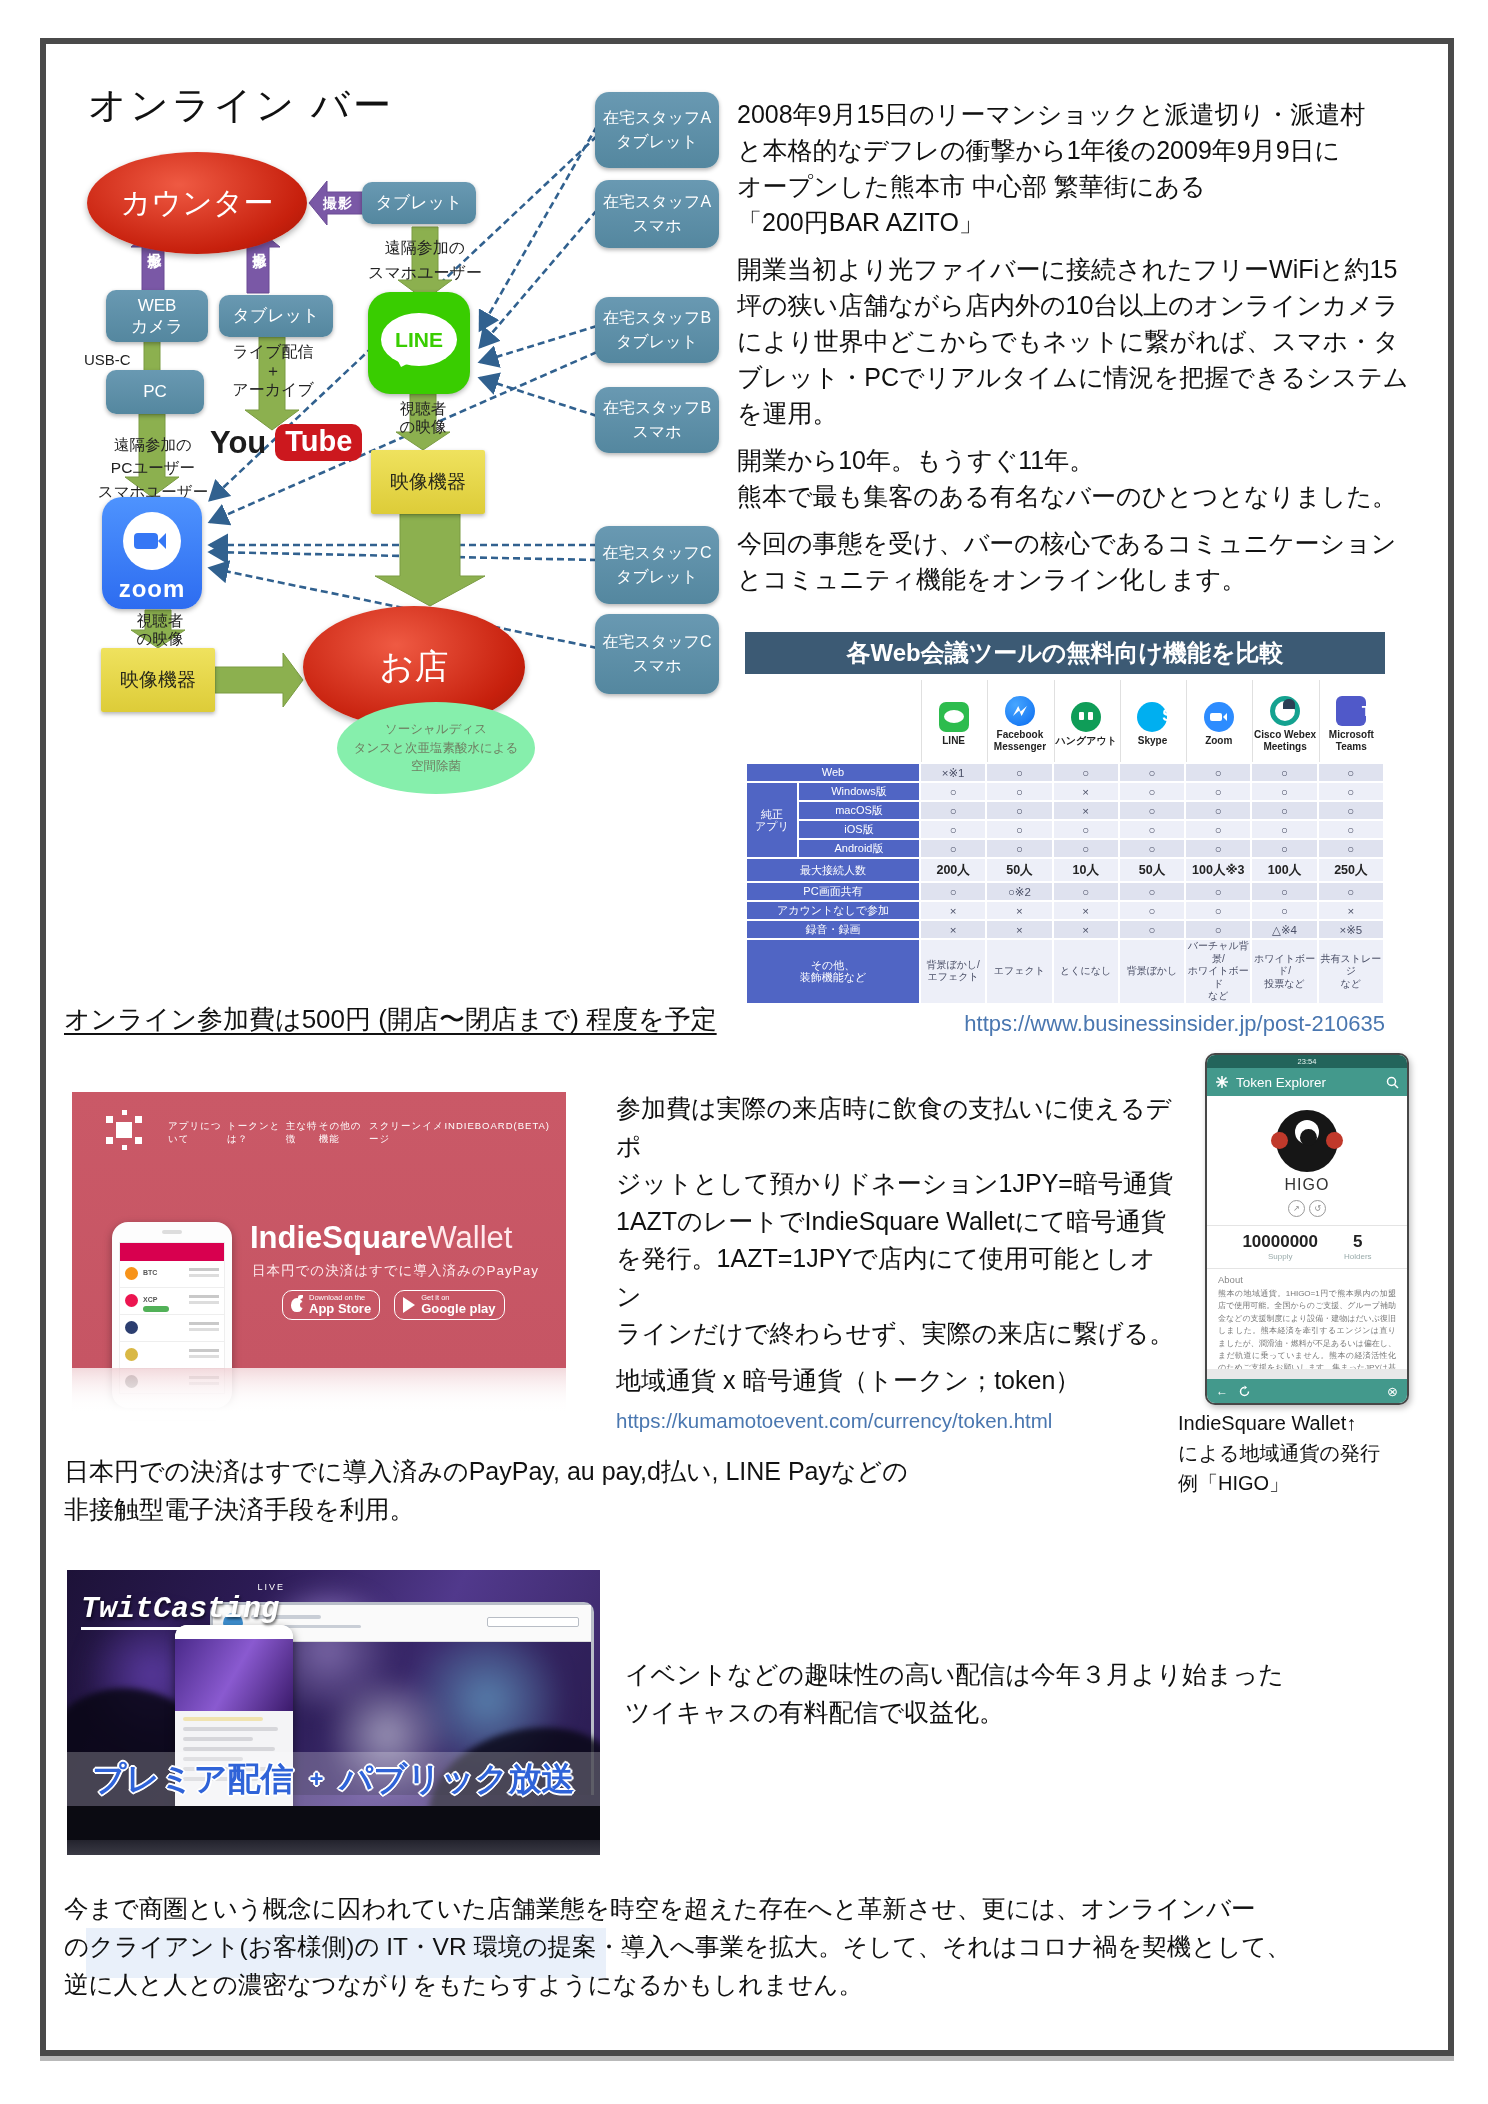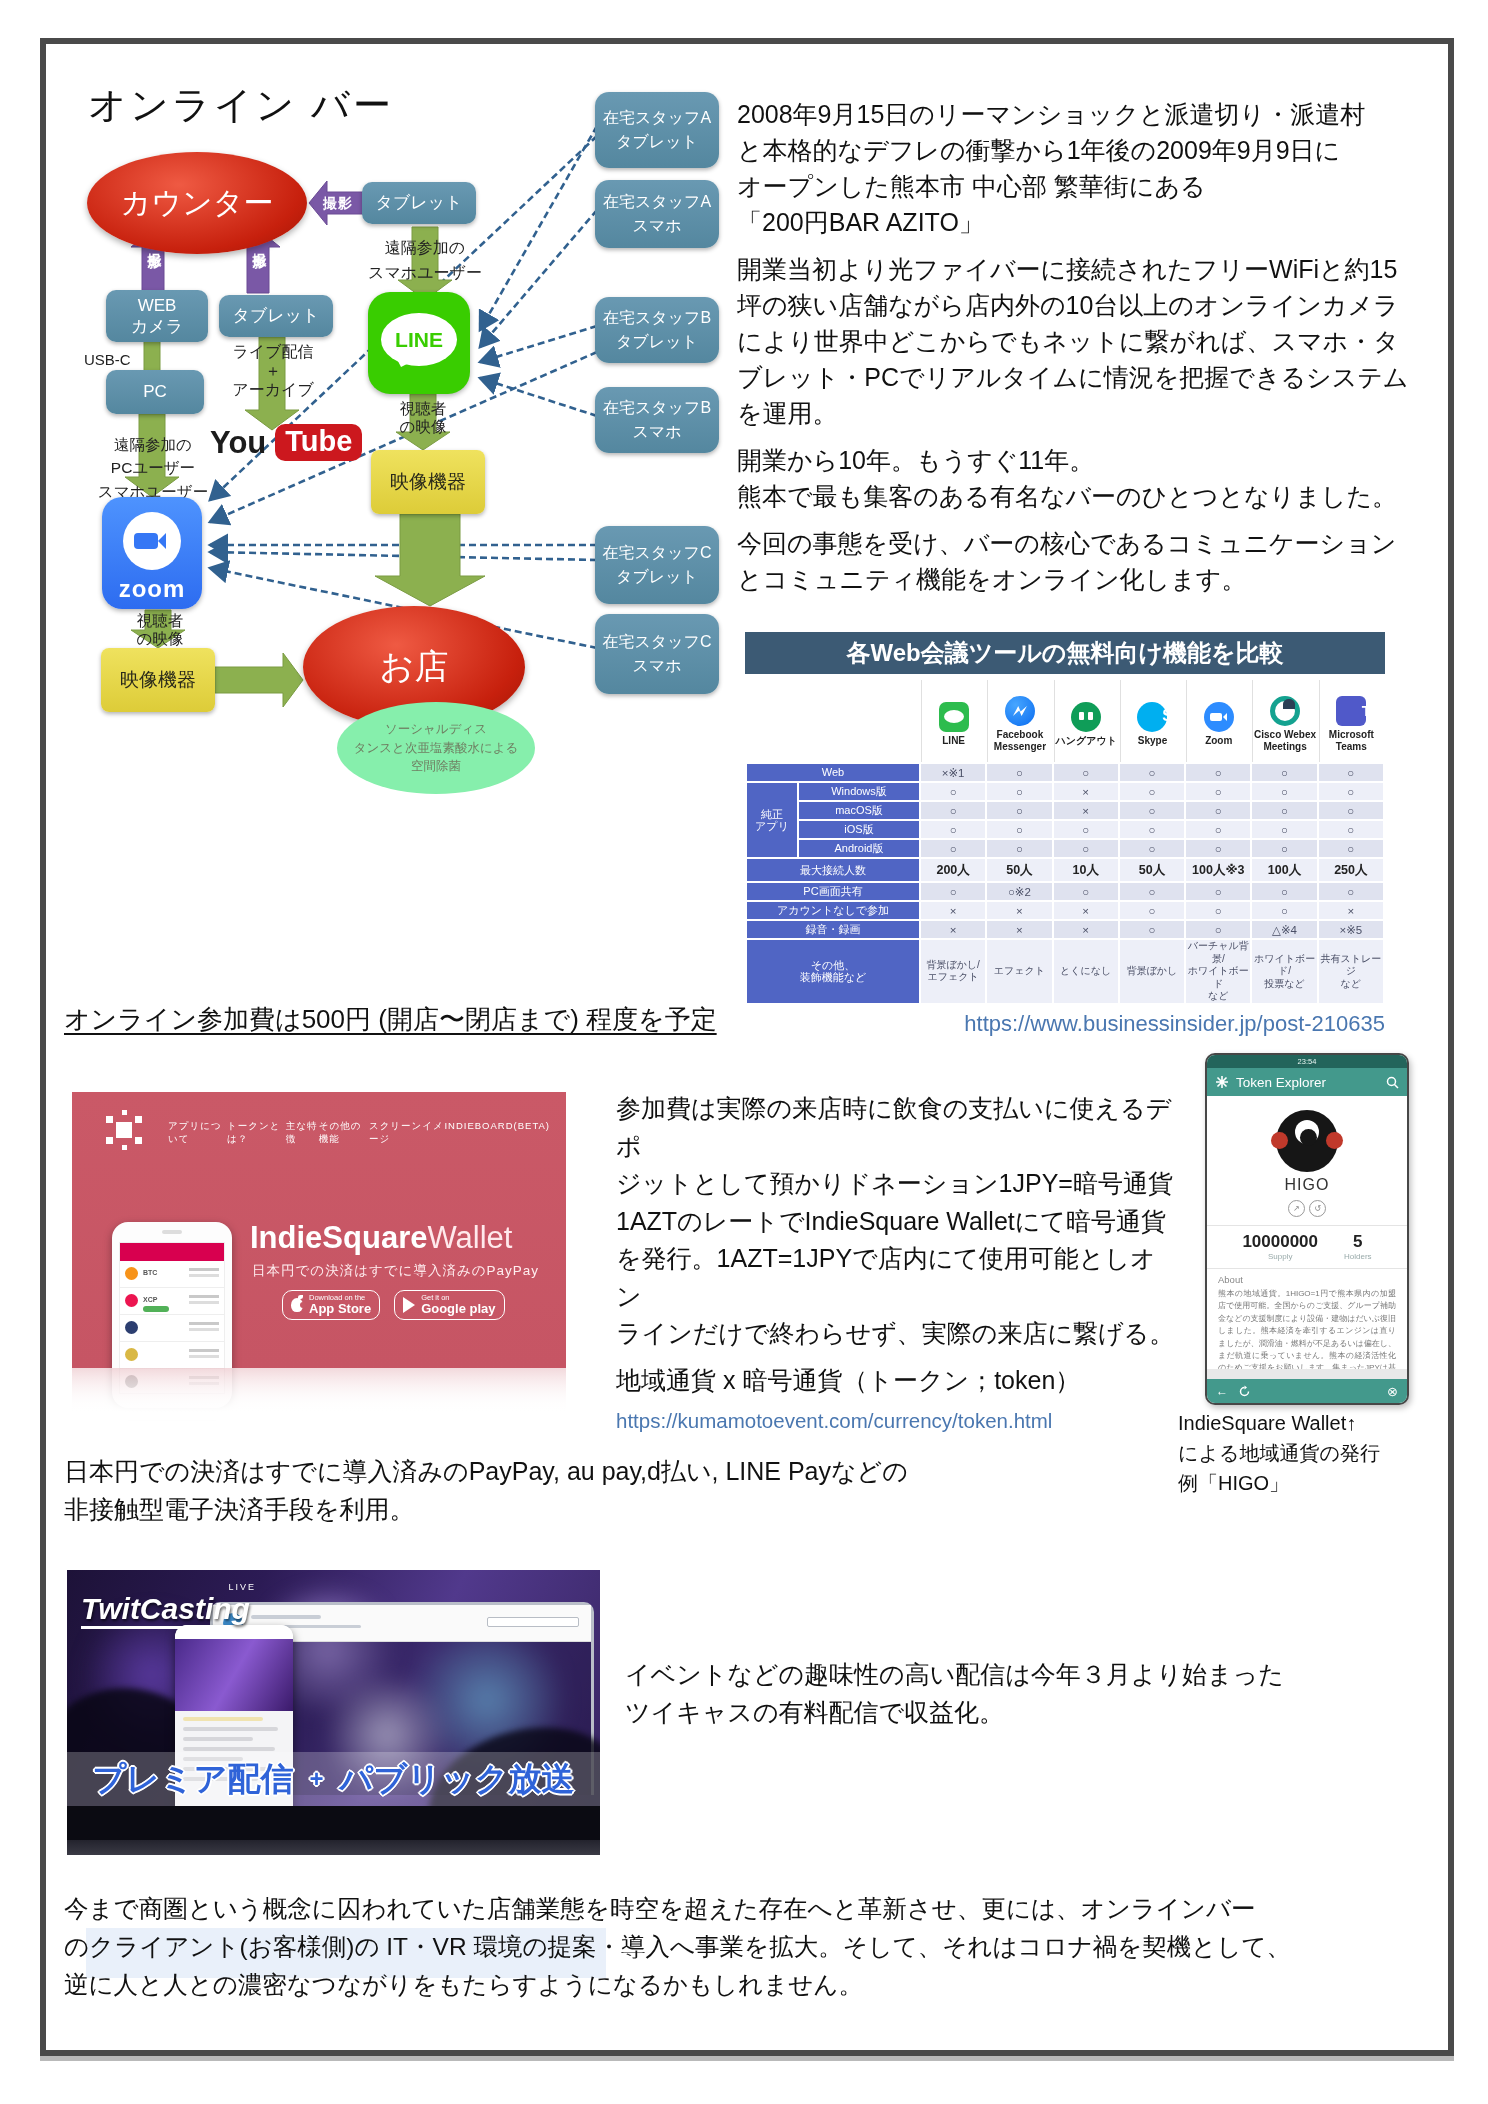--- a/index.html
+++ b/index.html
@@ -7,21 +7,21 @@
   #page{position:relative;width:1488px;height:2104px;background:#fff;overflow:hidden;}
   .abs{position:absolute;}
   .pre{white-space:pre-line;}
   #frame{position:absolute;left:40px;top:38px;width:1402px;height:2006px;border:6px solid #4a4a4a;box-shadow:0 5px 0 #b9b9b9;}
   
   .d-title{font-size:38px;letter-spacing:3px;color:#111;}
   .red-ellipse{border-radius:50%;background:radial-gradient(ellipse at 42% 32%,#ef5a43,#c7200d 68%,#9d1404);
     display:flex;align-items:center;justify-content:center;color:#fff;box-shadow:0 3px 6px rgba(0,0,0,.3);}
   .bluebox{background:linear-gradient(#6999b2,#54879f);color:#fff;border-radius:10px;display:flex;align-items:center;justify-content:center;
     text-align:center;font-size:17px;line-height:1.25;box-shadow:0 2px 4px rgba(0,0,0,.3);}
-  .yellowbox{background:linear-gradient(#efe25e,#ddcc38);color:#2a2a1a;border-radius:8px;display:flex;align-items:center;justify-content:center;
+  .yellowbox{background:linear-gradient(#efe25e,#ddcc38);color:#2a2a1a;border-radius:2px;display:flex;align-items:center;justify-content:center;
     font-size:19px;box-shadow:0 2px 4px rgba(0,0,0,.3);}
   .dlabel{font-size:16px;color:#222;text-align:center;line-height:1.55;}
   .arrow-vtext{writing-mode:vertical-rl;color:#fff;font-size:14px;font-weight:bold;letter-spacing:2px;}
   .arrow-htext{color:#fff;font-size:14px;font-weight:bold;text-align:center;letter-spacing:1px;}
   .line-app{background:#39cd00;border-radius:22px;box-shadow:0 2px 5px rgba(0,0,0,.3);}
   .line-bubble{position:absolute;left:13px;top:21px;width:76px;height:53px;background:#fff;border-radius:50%;
     display:flex;align-items:center;justify-content:center;font-size:21px;font-weight:bold;color:#39cd00;letter-spacing:0;}
   .line-tail{position:absolute;left:24px;top:66px;width:0;height:0;border:9px solid transparent;border-top-color:#fff;transform:rotate(18deg);}
   .zoom-app{background:linear-gradient(#4e93fe,#2d6cf0);border-radius:20px;box-shadow:0 2px 5px rgba(0,0,0,.3);}
   .zoom-circle{position:absolute;left:21px;top:15px;width:58px;height:58px;background:#fff;border-radius:50%;}
@@ -107,21 +107,21 @@
   .tk-name{text-align:center;font-size:16px;color:#333;letter-spacing:1px;}
   .tk-mini{width:15px;height:15px;border:1px solid #999;border-radius:50%;display:inline-block;color:#888;font-size:8px;line-height:15px;text-align:center;}
   .tk-val{font-size:17px;font-weight:bold;color:#222;text-align:center;}
   .tk-sub{font-size:8px;color:#9aa;text-align:center;}
   .tk-about-label{font-size:9.5px;color:#888;}
   .tk-about{font-size:8px;color:#777;line-height:1.55;text-align:justify;}
   .tk-bar{position:absolute;left:0;right:0;bottom:0;height:24px;background:#43998c;color:#fff;display:flex;align-items:center;padding:0 9px;gap:10px;}
   
   .tw{background:linear-gradient(115deg,#1d1238 0%,#2c1b55 30%,#51398c 60%,#35235e 100%);overflow:hidden;}
   .blob{position:absolute;border-radius:50%;filter:blur(10px);}
-  .tw-logo{font-style:italic;font-weight:bold;font-size:30px;color:#fff;text-shadow:1px 2px 3px rgba(0,0,0,.6);border-bottom:3px solid #fff;padding-bottom:1px;}
+  .tw-logo{font-style:italic;font-weight:bold;font-size:30px;color:#fff;text-shadow:1px 2px 3px rgba(0,0,0,.6);border-bottom:3px solid #fff;padding-bottom:1px;font-family:Liberation Mono, monospace;}
   .tw-live{position:absolute;right:-6px;top:-10px;font-size:9px;letter-spacing:2px;color:#fff;font-style:normal;}
   .tw-band{background:rgba(255,255,255,.24);}
   .tw-btxt{font-size:33px;font-weight:bold;color:#2f63d8;
     text-shadow:-2px 0 #fff,2px 0 #fff,0 -2px #fff,0 2px #fff,-1px -1px #fff,1px 1px #fff,-1px 1px #fff,1px -1px #fff;}
   .tw-laptop{border:3px solid #b9bec8;border-bottom:none;border-radius:10px 10px 0 0;background:rgba(18,12,48,.35);}
   .tw-browser{height:36px;background:#fafafa;border-bottom:1px solid #ddd;position:relative;}
   .tw-avatar{position:absolute;left:10px;top:8px;width:20px;height:20px;border-radius:50%;background:#3e8fd0;}
   .tw-bbar{position:absolute;background:#c9ced6;height:4px;border-radius:2px;}
   .tw-phone{background:#f4f4f6;border-radius:12px;box-shadow:0 4px 10px rgba(0,0,0,.5);overflow:hidden;}
   .tw-thumb{height:72px;background:linear-gradient(120deg,#4a2a8a,#8a5ad0 50%,#3a1a6a);}

